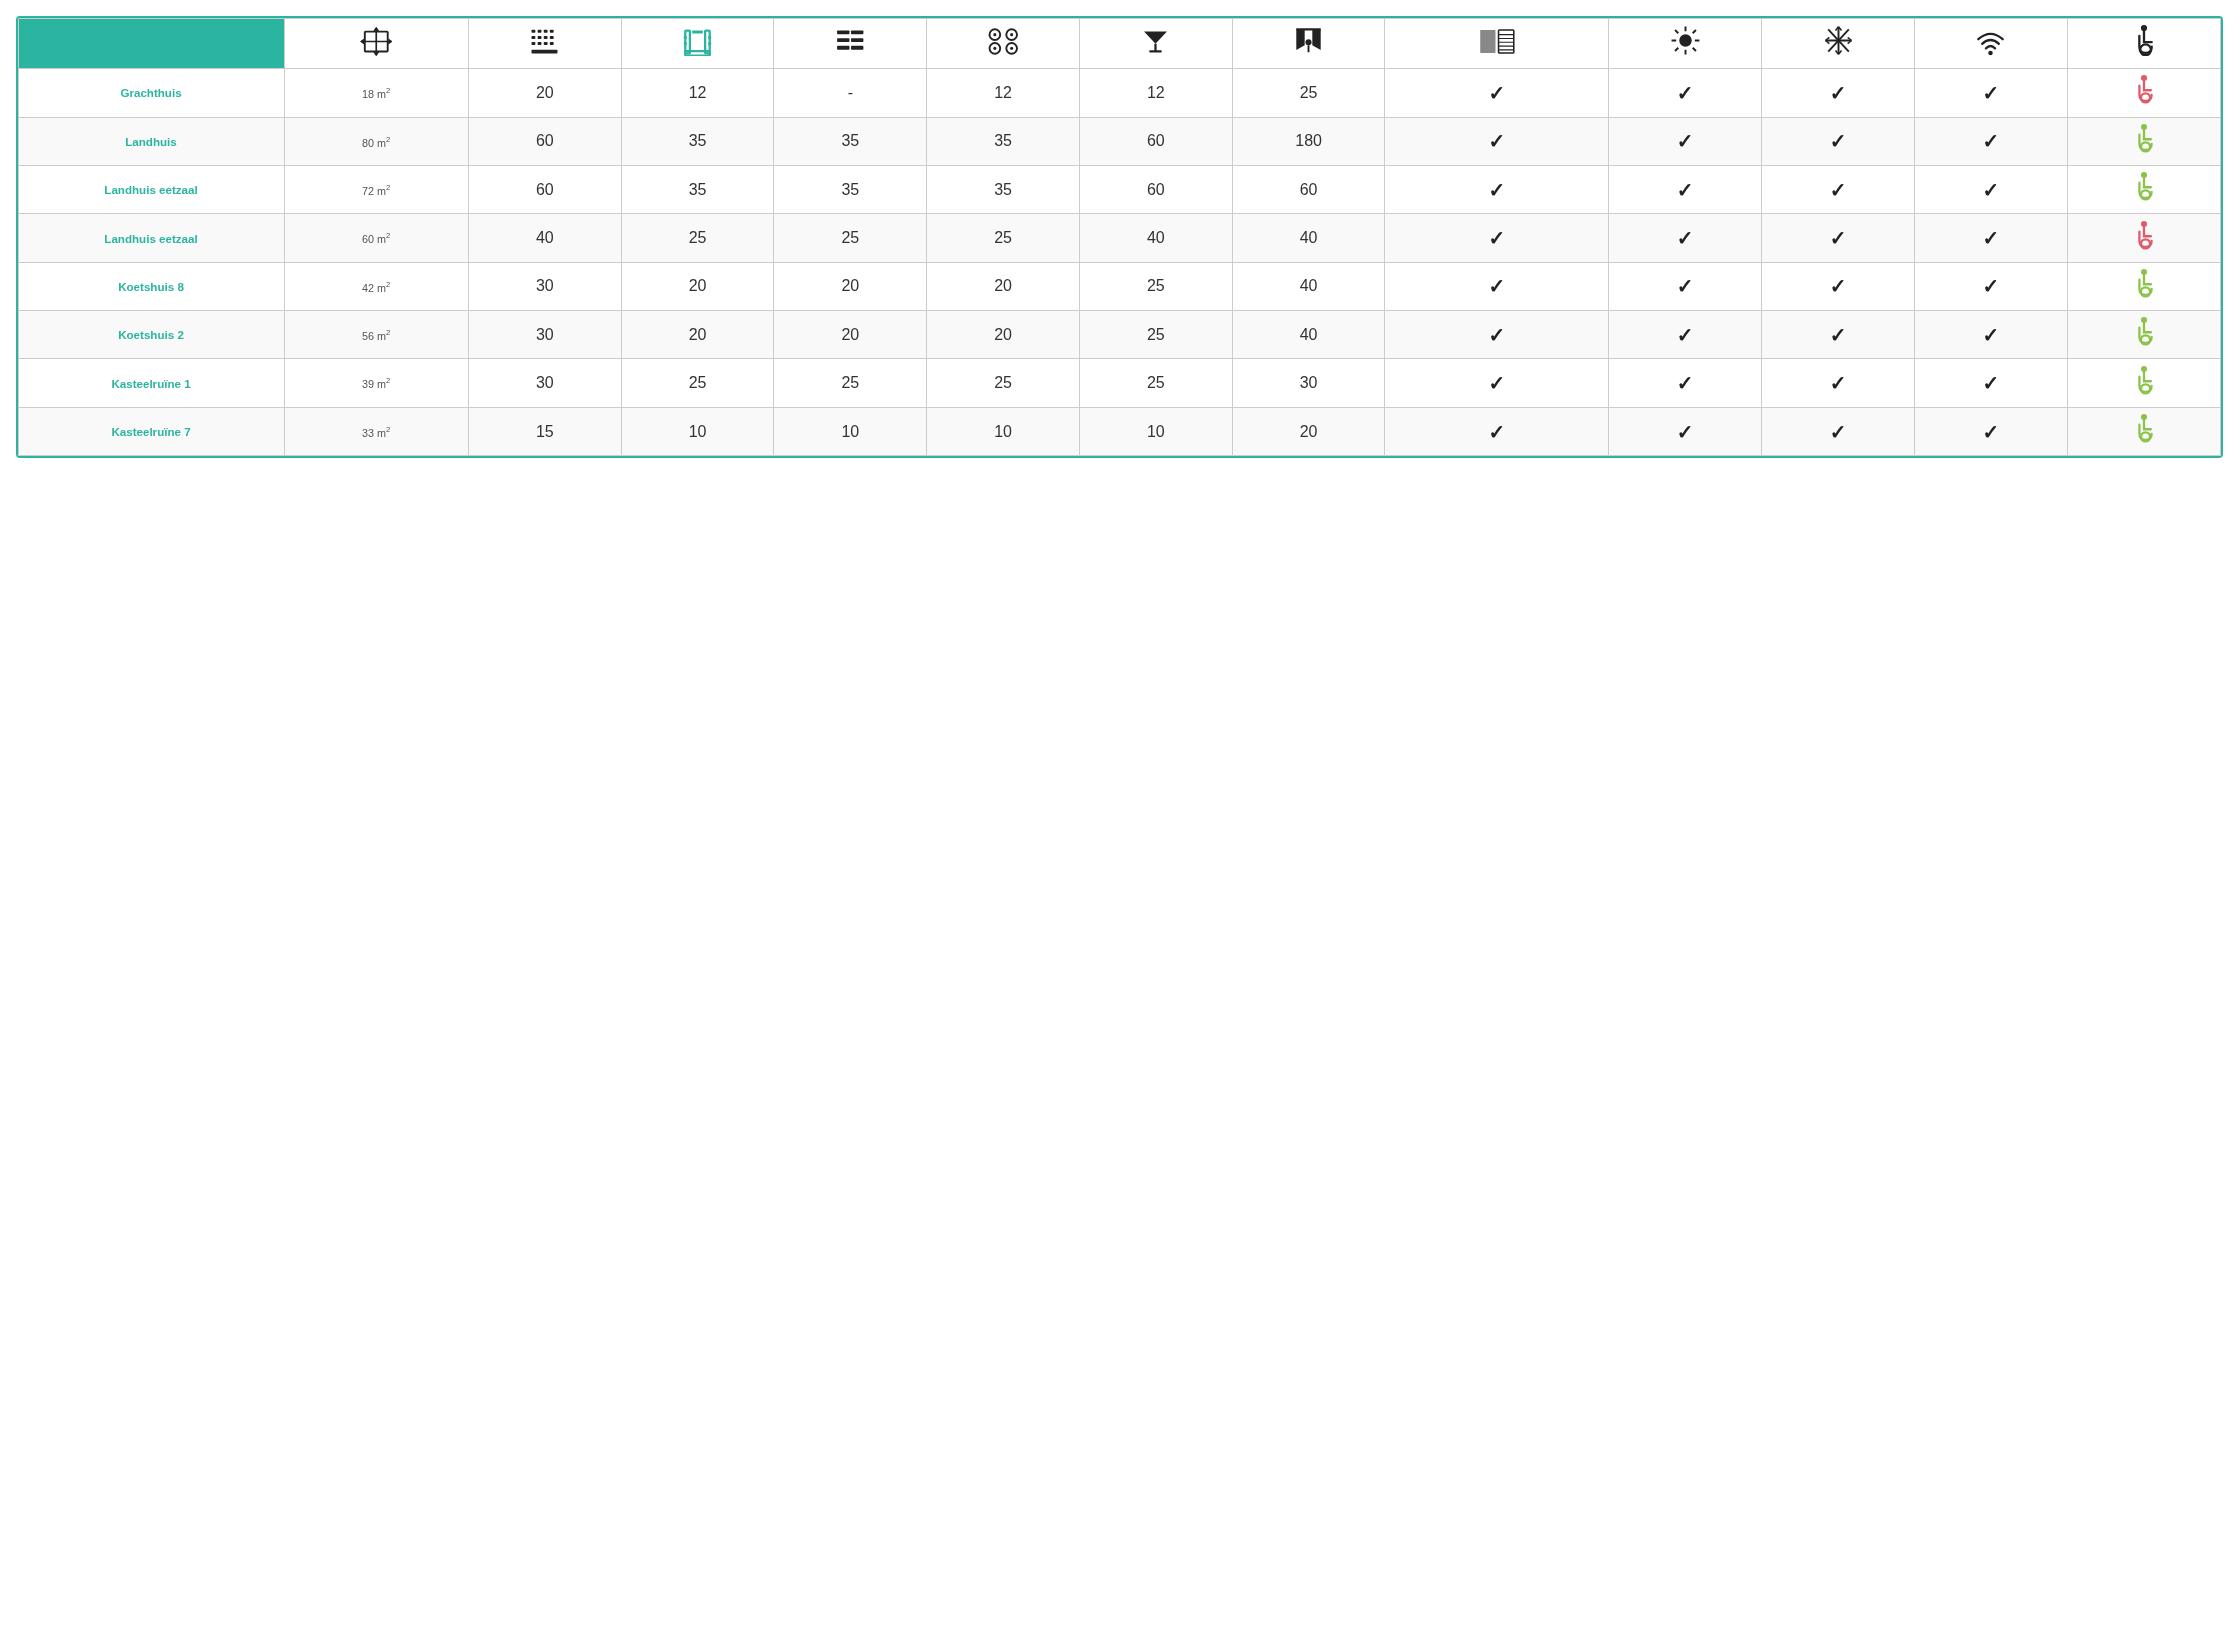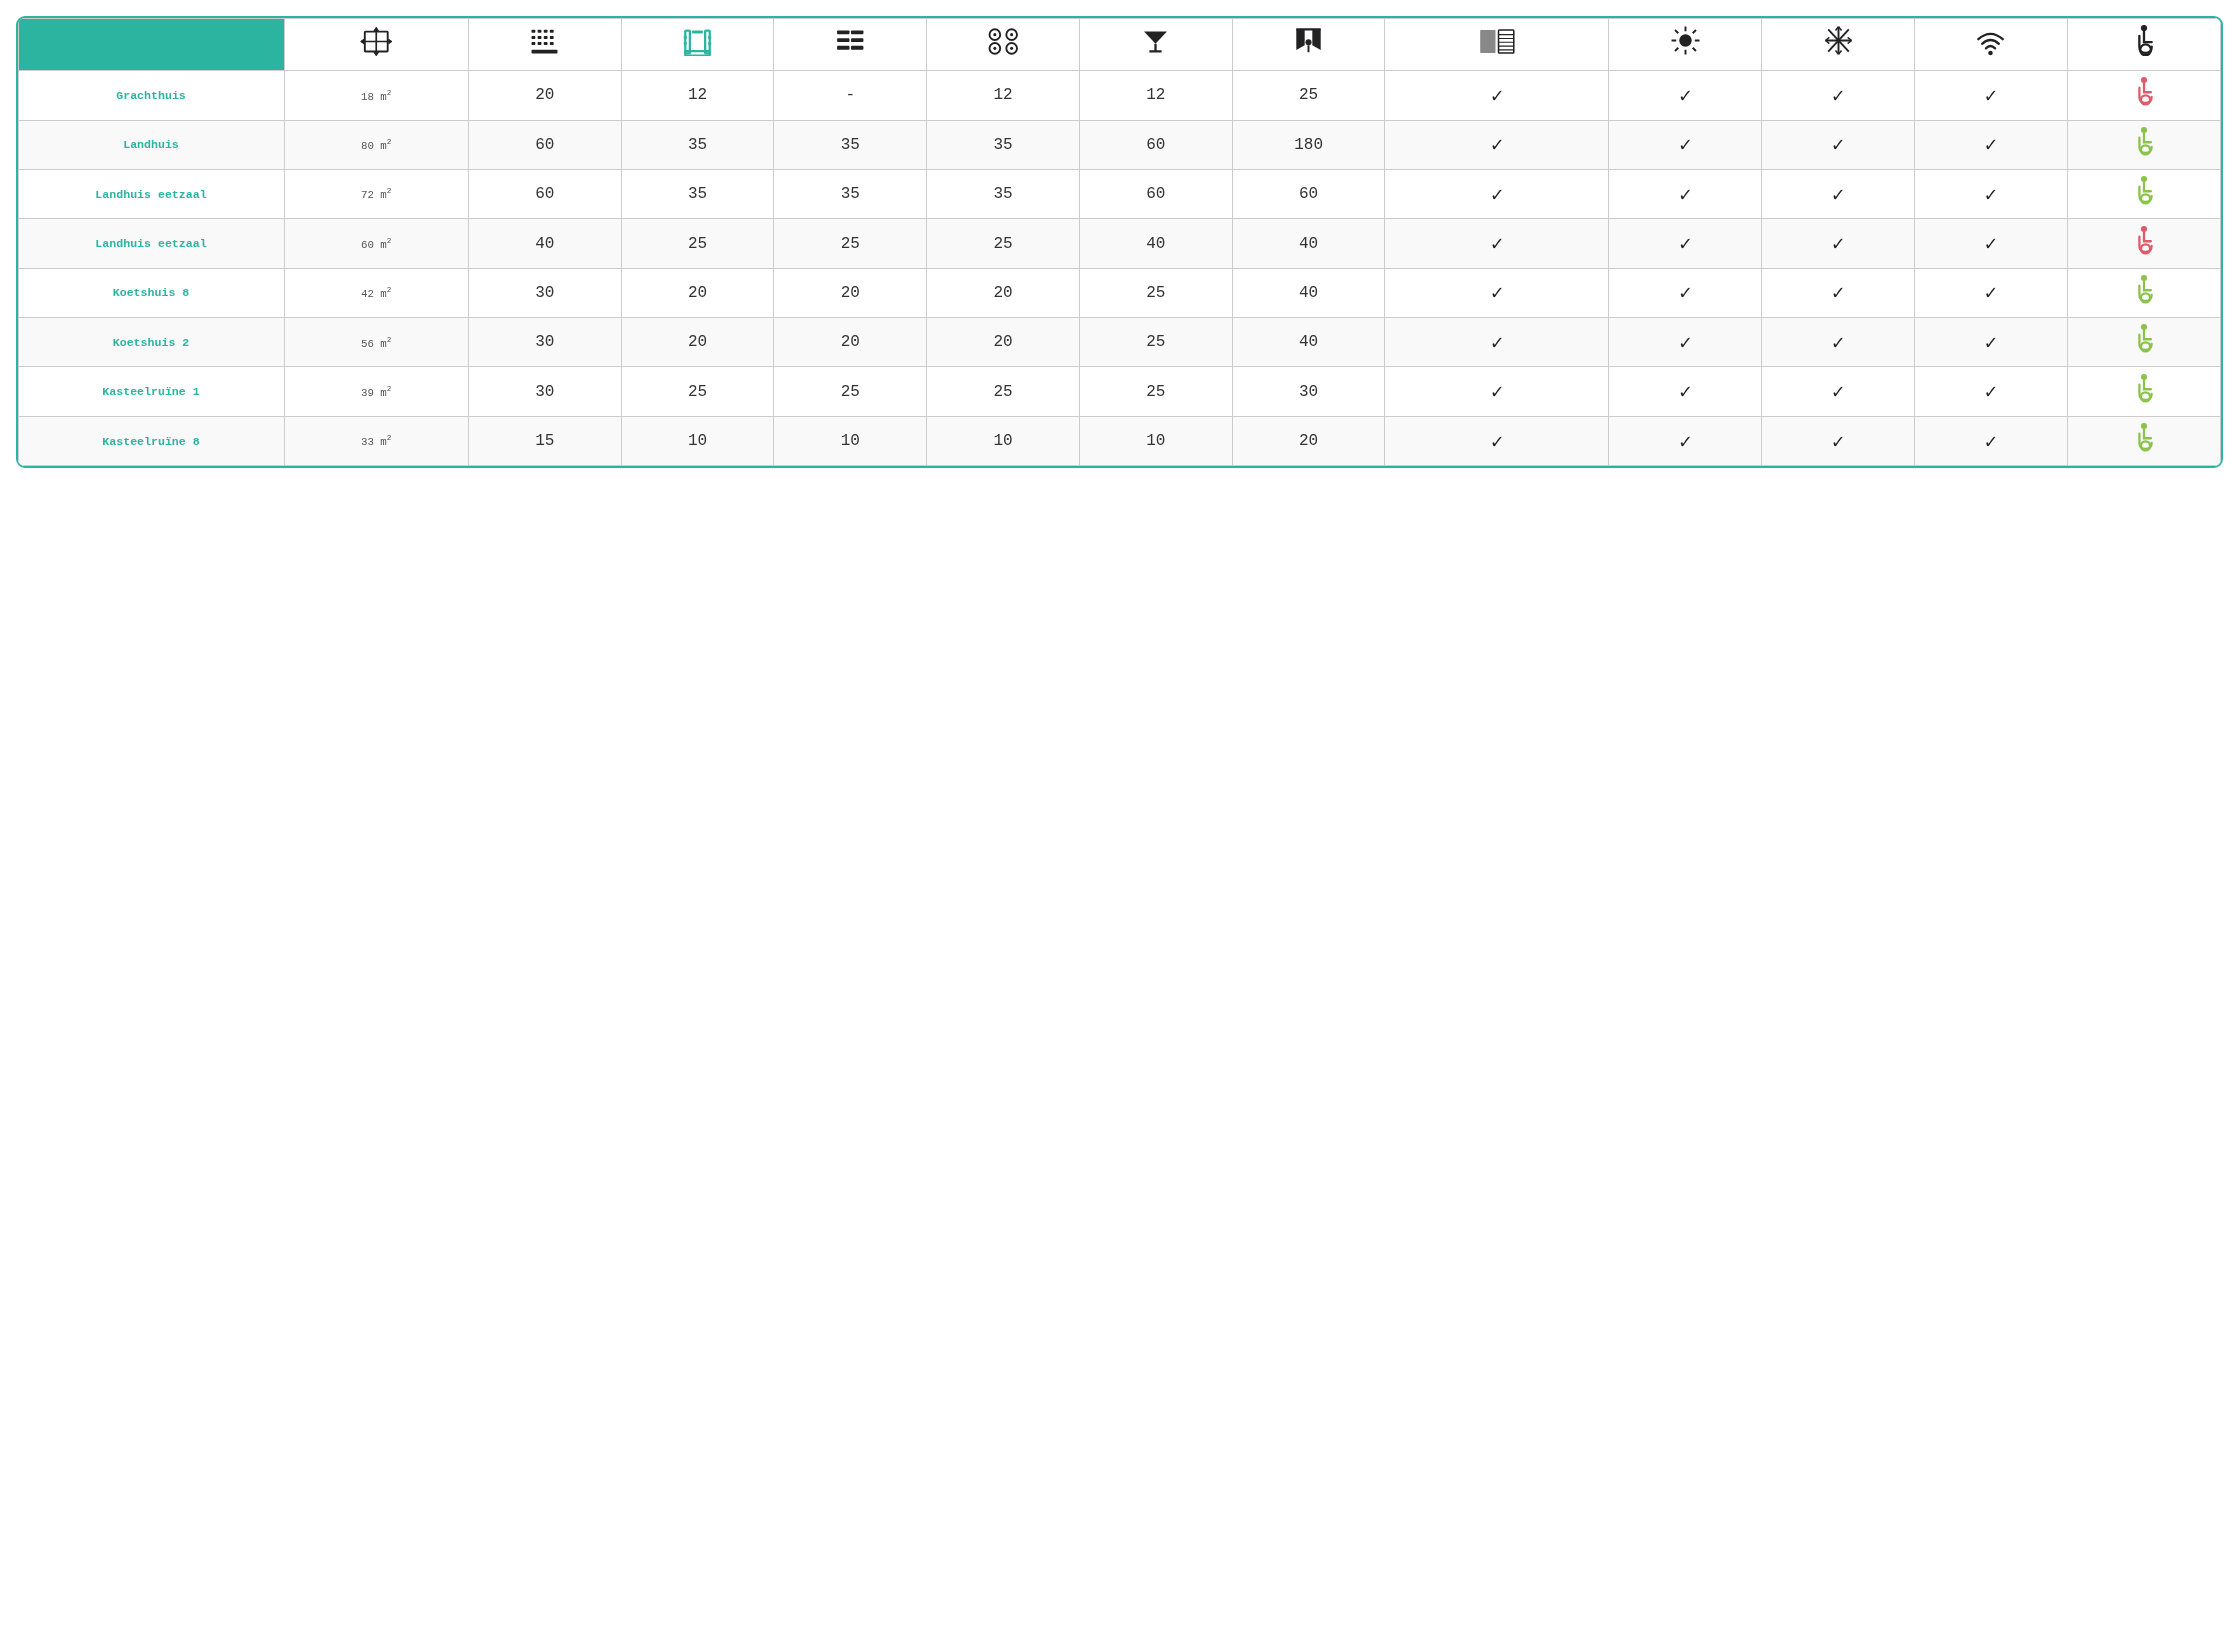--- a/index.html
+++ b/index.html
@@ -3,23 +3,22 @@
   <meta charset="utf-8">
   <style>
     * { box-sizing: border-box; margin: 0; padding: 0; }
     body {
       background: #fff;
       font-family: Arial, Helvetica, sans-serif;
       padding: 15.5px;
     }
     .table-wrapper {
       border: 2.3px solid #2bb5a0;
-      border-radius: 9px;
+      border-radius: 4px;
       overflow: hidden;
-      font-family: Liberation Mono, monospace;
     }
     table {
       width: 100%;
       border-collapse: collapse;
       table-layout: fixed;
     }
     th, td {
       border: 0.8px solid #ccc;
       text-align: center;
       vertical-align: middle;
@@ -439,21 +438,21 @@
           <td><span class="wheelchair-green">
     <svg width="26" height="29" viewBox="0 0 34 38" xmlns="http://www.w3.org/2000/svg">
       <circle cx="17" cy="4" r="4" fill="currentColor"></circle>
       <path d="M17,8 L17,20 L26,20" fill="none" stroke="currentColor" stroke-width="3" stroke-linecap="round"></path>
       <path d="M11,14 L11,26 Q11,34 19,34 Q27,34 27,26" fill="none" stroke="currentColor" stroke-width="3" stroke-linecap="round"></path>
       <circle cx="19" cy="30" r="6" fill="none" stroke="currentColor" stroke-width="3"></circle>
     </svg>
   </span></td>
         </tr>
         <tr>
-          <td class="room-name">Kasteelruïne 8</td>
+          <td class="room-name">Kasteelruïne 7</td>
           <td class="dim">33 m<sup>2</sup></td>
           <td class="num">15</td>
           <td class="num">10</td>
           <td class="num">10</td>
           <td class="num">10</td>
           <td class="num">10</td>
           <td class="num">20</td>
           <td><span class="checkmark">✓</span></td>
           <td><span class="checkmark">✓</span></td>
           <td><span class="checkmark">✓</span></td>

